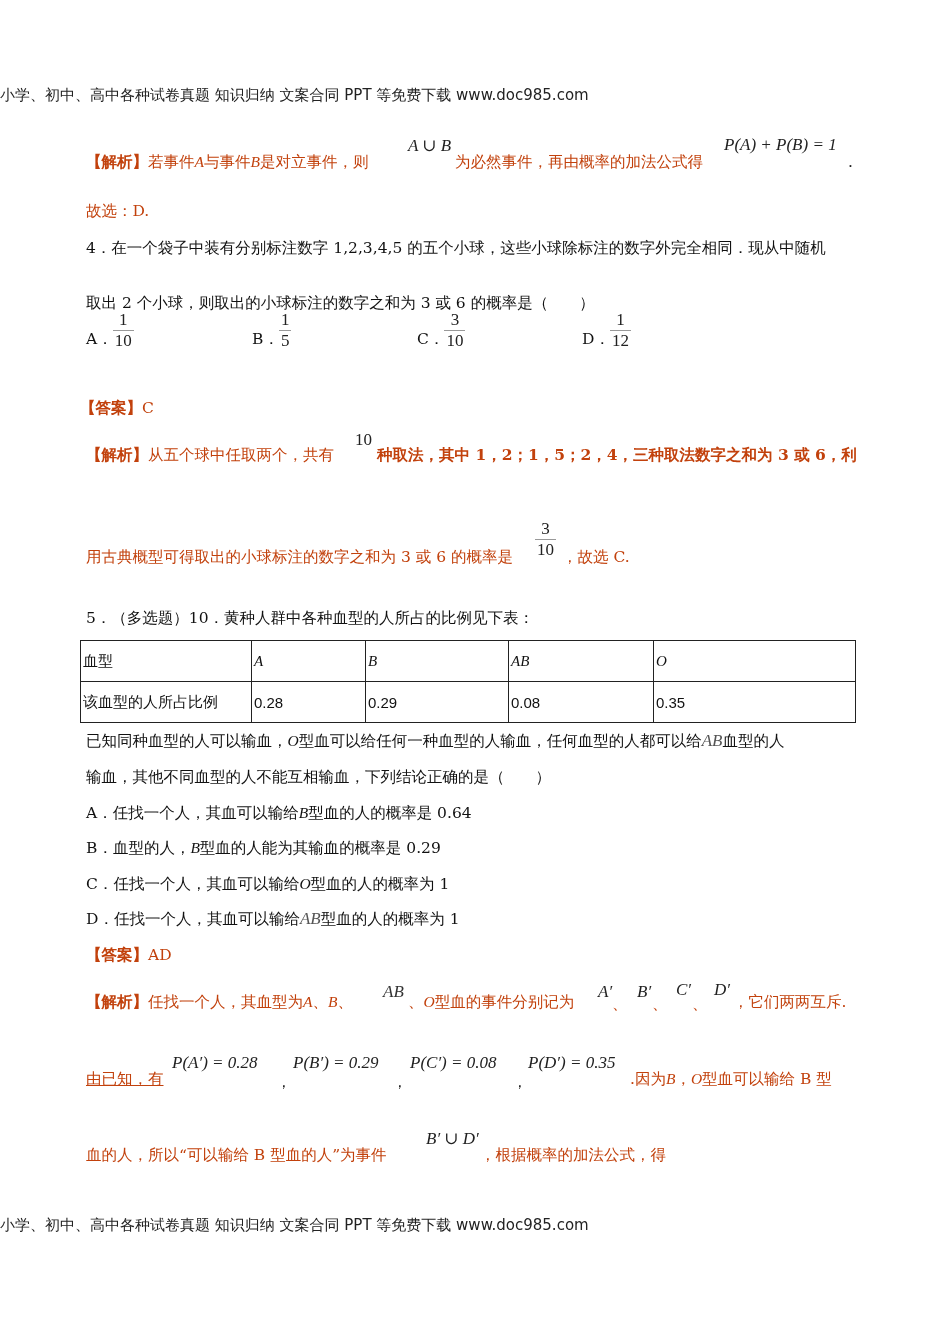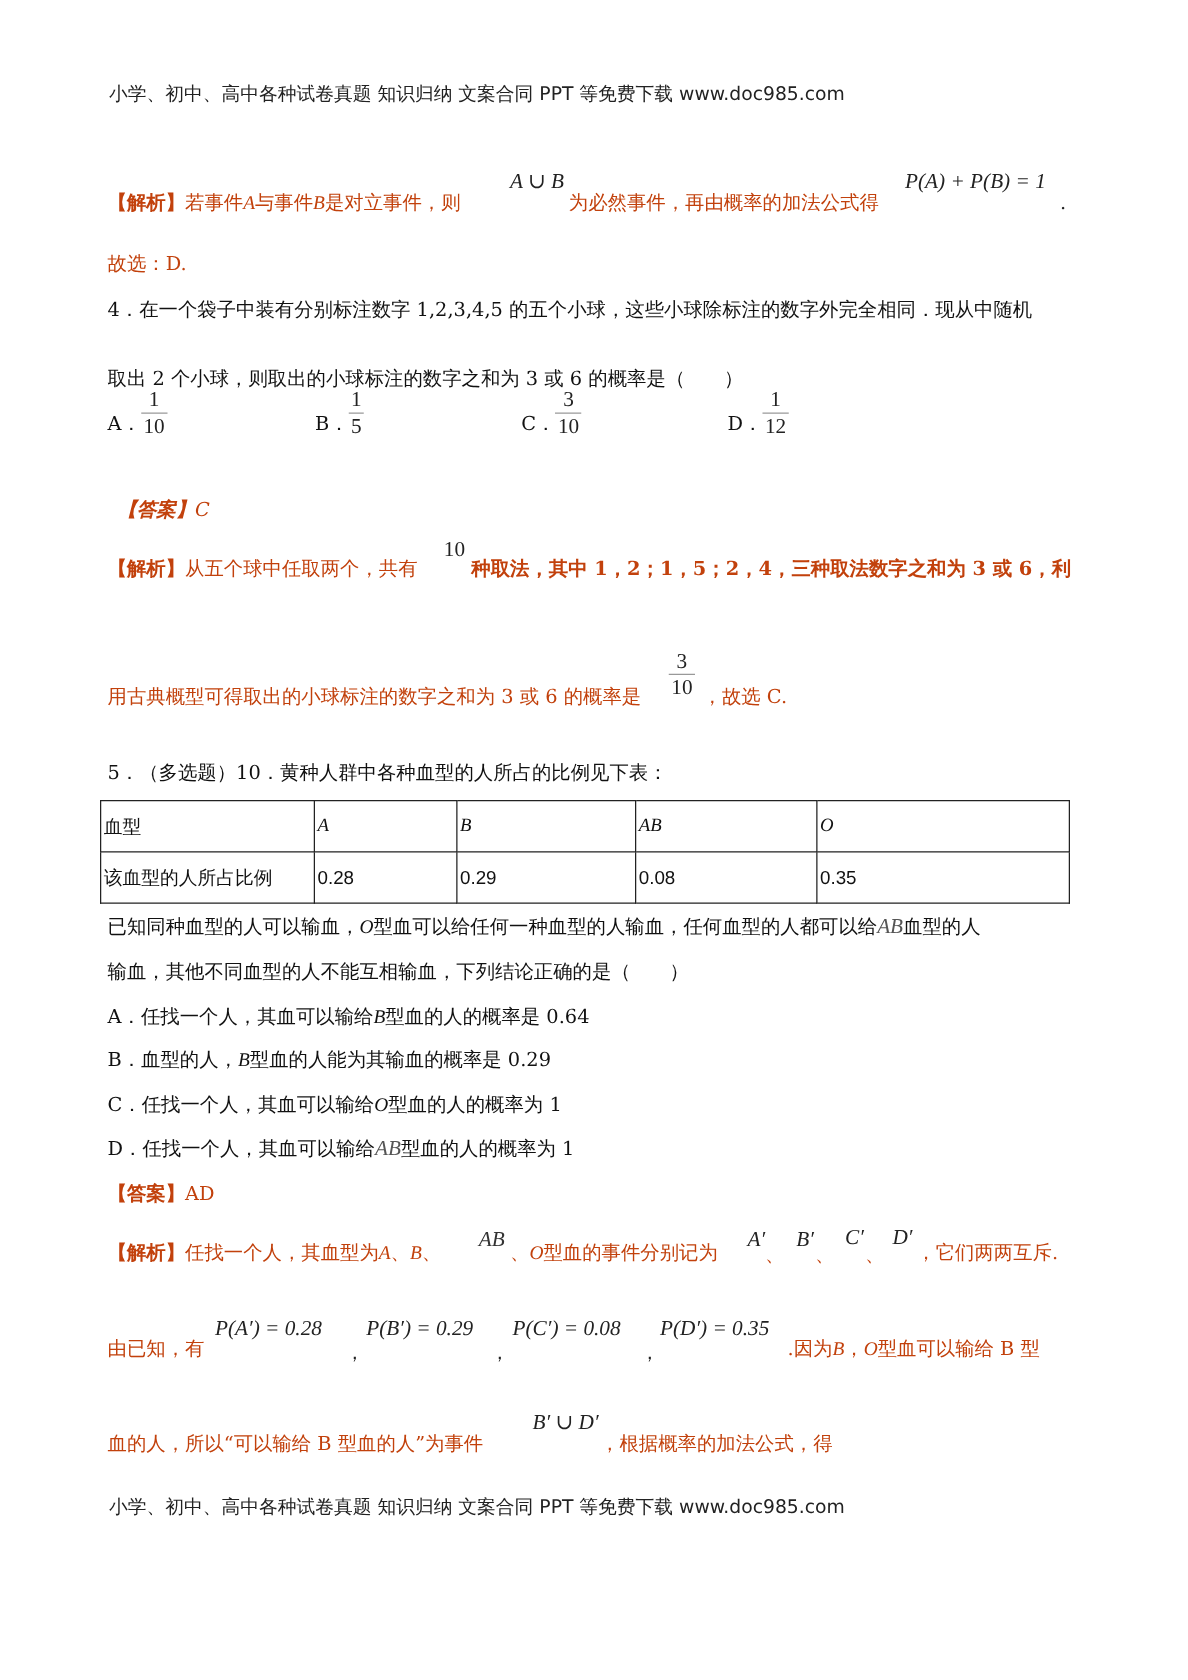--- a/index.html
+++ b/index.html
@@ -1,20 +1,20 @@
 <!DOCTYPE html>
 <html><head>
 <meta charset="utf-8">
 <style>
   html, body { margin:0; padding:0; background:#ffffff; }
   body { width:950px; height:1344px; position:relative; overflow:hidden;
          font-family:"DejaVu Serif","Liberation Serif",serif; color:#111; }
   .abs { position:absolute; white-space:nowrap; }
   .hdr { font-family:"DejaVu Sans","Liberation Sans",sans-serif; font-size:15px; color:#222;
-         left:0; width:763px; text-align:center; letter-spacing:0; }
+         left:0; width:763px; letter-spacing:0;margin-top:20px; }
   .txt { font-size:15.5px; line-height:20px; }
   .red { color:#c2410c; }
   .bold-br { font-weight:bold; }
   .it { font-style:italic; font-family:"Liberation Serif","DejaVu Serif",serif; }
   .math { font-family:"Liberation Serif","DejaVu Serif",serif; font-style:italic; color:#222; font-size:17px; }
   .math .up { font-style:normal; }
   .frac { display:inline-flex; flex-direction:column; align-items:center; vertical-align:middle;
           font-family:"Liberation Serif","DejaVu Serif",serif; font-size:17px; color:#222; line-height:20px; }
   .frac .num { padding:0 2px; }
   .frac .bar { width:100%; height:1px; background:#999; }
@@ -68,21 +68,21 @@
 </div>
 <div class="abs txt" style="left:582px; top:310px; display:flex; align-items:center;">
   <span style="margin-top:16px;">D．</span>
   <span class="frac">
       <span class="num">1</span>
       <span class="bar"></span>
       <span class="den">12</span>
     </span>
 </div>
 
-<div class="abs txt red" style="left:94px; top:398px;font-style:italic;">
+<div class="abs txt red" style="left:80px; top:398px;">
   <span class="bold-br">【答案】</span><span>C</span>
 </div>
 <div class="abs txt red" style="left:86px; top:445px;">
   <span class="bold-br">【解析】</span><span>从五个球中任取两个，共有</span>
 </div>
 <div class="abs math" style="left:355px; top:430px;"><span class="up">10</span></div>
 <div class="abs txt red" style="left:377px; top:445px;font-weight:bold;">种取法，其中 1，2；1，5；2，4，三种取法数字之和为 3 或 6，利</div>
 <div class="abs txt red" style="left:86px; top:547px;">用古典概型可得取出的小球标注的数字之和为 3 或 6 的概率是</div>
 <div class="abs" style="left:535px; top:519px;">
   <span class="frac">
@@ -145,21 +145,21 @@
 </div>
 <div class="abs math" style="left:598px; top:982px;">A′</div>
 <div class="abs txt red" style="left:612px; top:994px;">、</div>
 <div class="abs math" style="left:637px; top:982px;">B′</div>
 <div class="abs txt red" style="left:652px; top:994px;">、</div>
 <div class="abs math" style="left:676px; top:980px;">C′</div>
 <div class="abs txt red" style="left:692px; top:994px;">、</div>
 <div class="abs math" style="left:714px; top:980px;">D′</div>
 <div class="abs txt red" style="left:733px; top:992px;">，它们两两互斥.</div>
 
-<div class="abs txt red" style="left:86px; top:1069px;">由已知，有</div>
+<div class="abs txt red" style="left:86px; top:1069px;text-decoration:underline;">由已知，有</div>
 <div class="abs math" style="left:172px; top:1053px;">P(A′) = 0.28</div>
 <div class="abs txt" style="left:276px; top:1072px; color:#222;">，</div>
 <div class="abs math" style="left:293px; top:1053px;">P(B′) = 0.29</div>
 <div class="abs txt" style="left:392px; top:1072px; color:#222;">，</div>
 <div class="abs math" style="left:410px; top:1053px;">P(C′) = 0.08</div>
 <div class="abs txt" style="left:512px; top:1072px; color:#222;">，</div>
 <div class="abs math" style="left:528px; top:1053px;">P(D′) = 0.35</div>
 <div class="abs txt red" style="left:630px; top:1069px;">
   <span>.因为</span><span class="it">B</span><span>，</span><span class="it">O</span><span>型血可以输给 B 型</span>
 </div>

